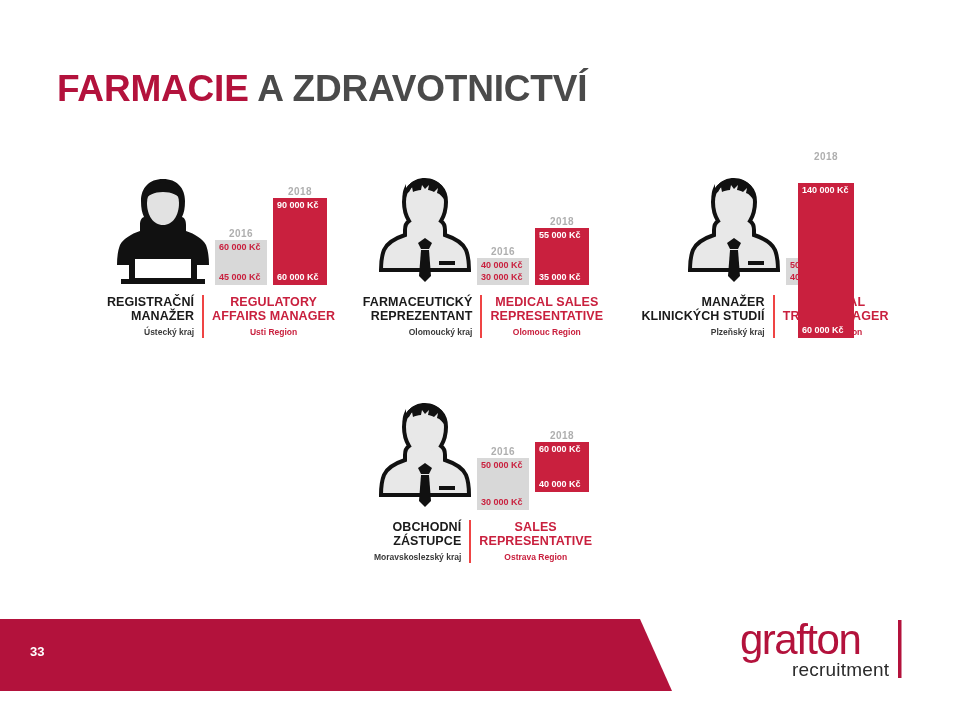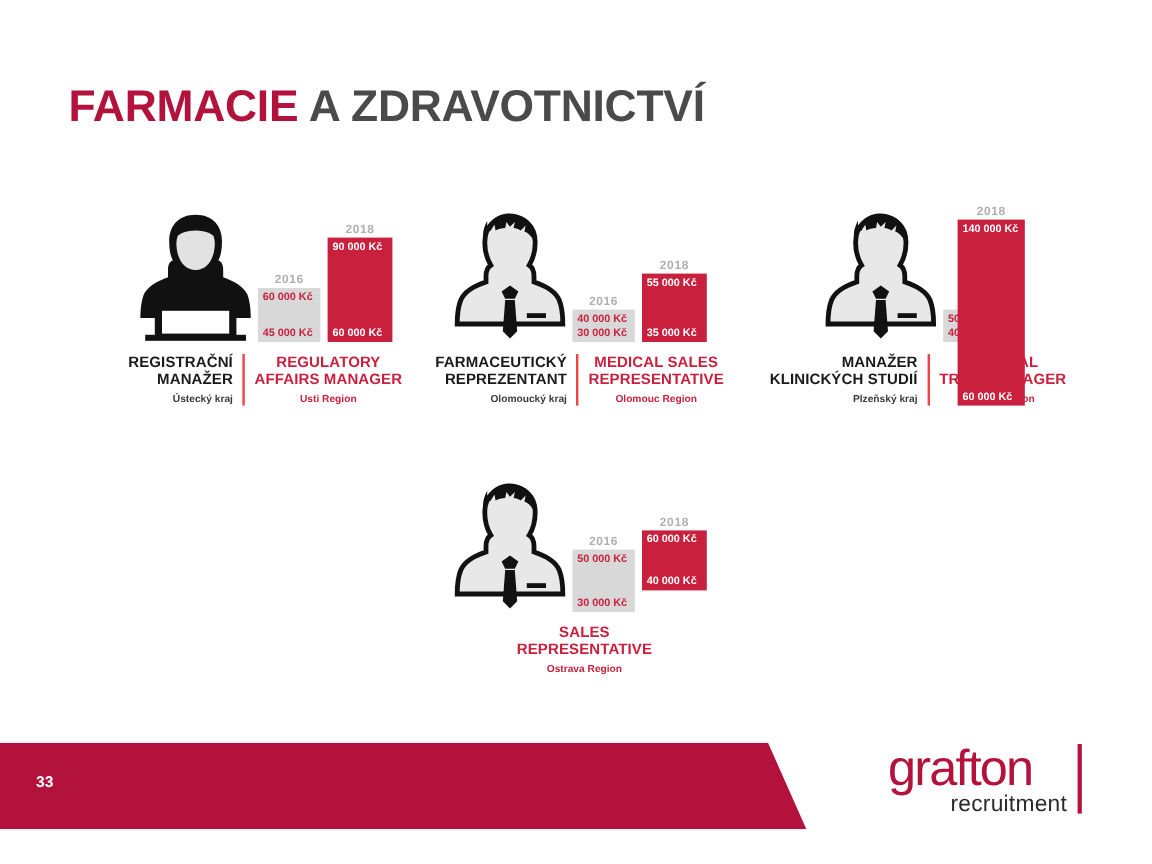--- a/index.html
+++ b/index.html
@@ -204,21 +204,21 @@
         <div class="bar-wrap">
           <div class="bar-year">2016</div>
           <div class="bar gray" style="width:52px;height:27px;">
             <div class="bar-val">50 000 Kč</div>
             <div class="bar-val">40 000 Kč</div>
           </div>
         </div>
         <div class="bar-spacer"></div>
         <div class="bar-wrap" style="position:absolute;left:158px;bottom:0;">
           <div class="bar-year red-year">2018</div>
-          <div class="bar red" style="width:56px;height:155px;">
+          <div class="bar red" style="width:56px;height:155px;margin-top:20px;">
             <div class="bar-val">140 000 Kč</div>
             <div class="bar-val">60 000 Kč</div>
           </div>
         </div>
       </div>
     </div>
     <div class="labels">
       <div class="lab-cz">
         <div class="lab-title">MANAŽER
 KLINICKÝCH STUDIÍ</div>
@@ -256,20 +256,25 @@
         <div class="bar-wrap" style="margin-bottom:18px;">
           <div class="bar-year red-year">2018</div>
           <div class="bar red" style="width:54px;height:50px;">
             <div class="bar-val">60 000 Kč</div>
             <div class="bar-val">40 000 Kč</div>
           </div>
         </div>
       </div>
     </div>
     <div class="labels">
+      <div class="lab-cz">
+        <div class="lab-title">OBCHODNÍ
+ZÁSTUPCE</div>
+        <div class="lab-region">Moravskoslezský kraj</div>
+      </div>
       <div class="lab-en">
         <div class="lab-title">SALES
 REPRESENTATIVE</div>
         <div class="lab-region">Ostrava Region</div>
       </div>
     </div>
   </div>
 
   <div class="footer-shape">
     <svg width="700" height="72" viewBox="0 0 700 72" xmlns="http://www.w3.org/2000/svg">

